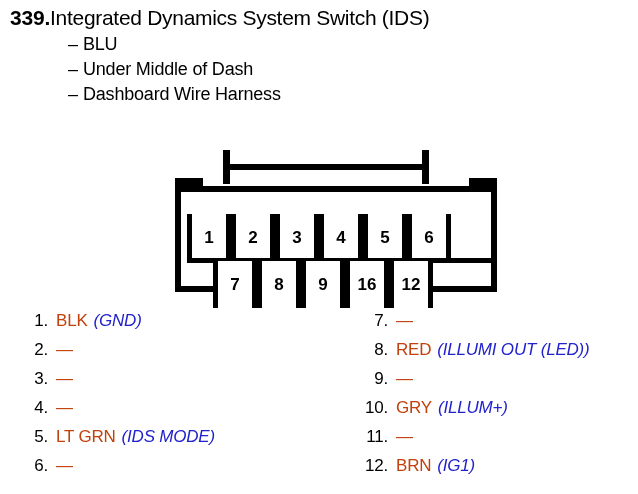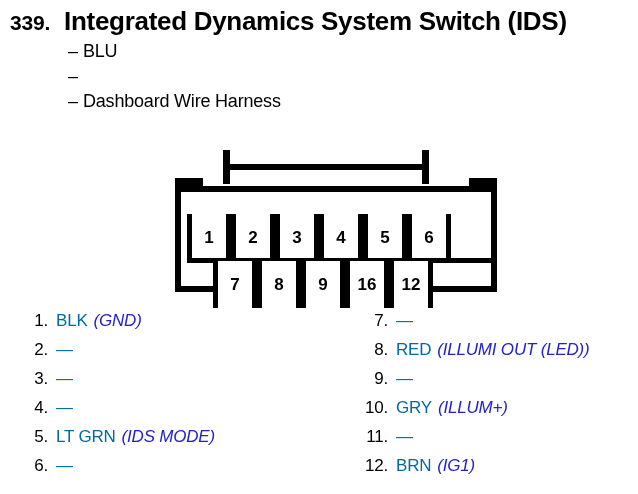--- a/index.html
+++ b/index.html
@@ -27,23 +27,22 @@
     display: flex;
     align-items: baseline;
     padding: 6px 0 0 10px;
   }
   #title-number {
     font-size: 21px;
     font-weight: bold;
     letter-spacing: -0.2px;
   }
   #title-text {
-    font-size: 26px;
-    font-weight: bold;
-    margin-left: 14px;
+    font-size: 21px;
+    font-weight: normal;
     letter-spacing: -0.3px;
   }
   .sub-item {
     display: flex;
     align-items: baseline;
     font-size: 18px;
     margin-left: 68px;
     margin-top: 4px;
     letter-spacing: -0.2px;
   }
@@ -177,21 +176,21 @@
     height: 29px;
     letter-spacing: -0.2px;
   }
   .pin-num {
     flex: none;
     width: 30px;
     text-align: right;
     margin-right: 8px;
   }
   .pin-wire {
-    color: #0369a1;
+    color: #c2410c;
     white-space: pre;
   }
   .pin-signal {
     color: #2222cc;
     margin-left: 6px;
     white-space: pre;
     font-style: italic;
   }
   .pin-signal:empty { margin-left: 0; }
 </style>
@@ -203,20 +202,21 @@
     <span id="title-number">339.</span>
     <span id="title-text">Integrated Dynamics System Switch (IDS)</span>
   </div>
   <div id="sub-items">
       <div class="sub-item">
         <span class="sub-dash">–</span>
         <span>BLU</span>
       </div>
       <div class="sub-item">
         <span class="sub-dash">–</span>
+        <span>Under Middle of Dash</span>
       </div>
       <div class="sub-item">
         <span class="sub-dash">–</span>
         <span>Dashboard Wire Harness</span>
       </div>
     </div>
 </div>
 
 <div id="connector">
 

